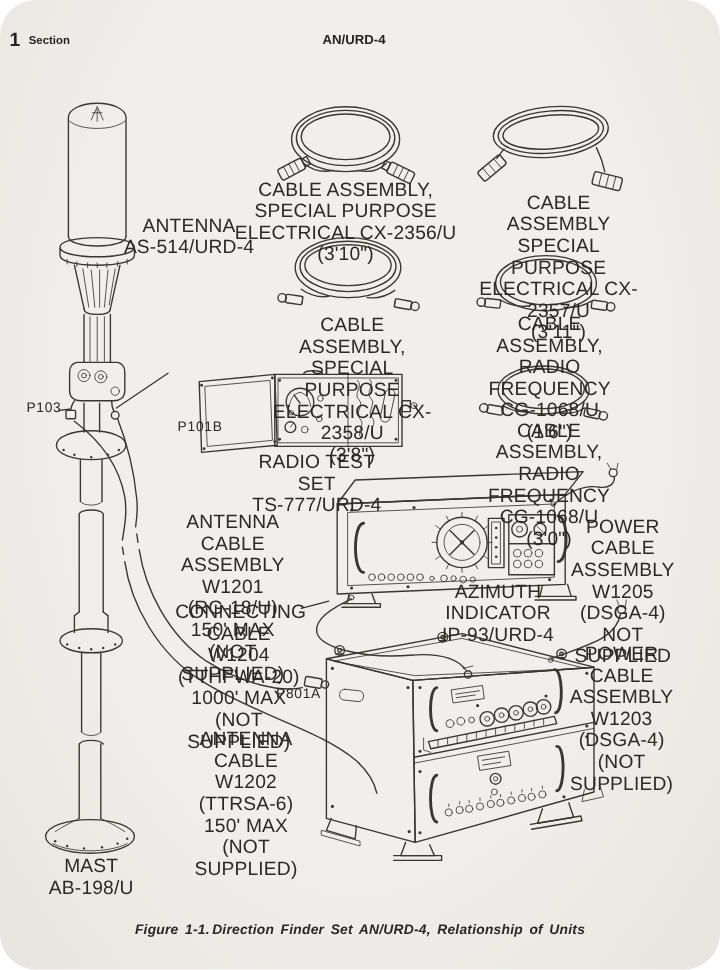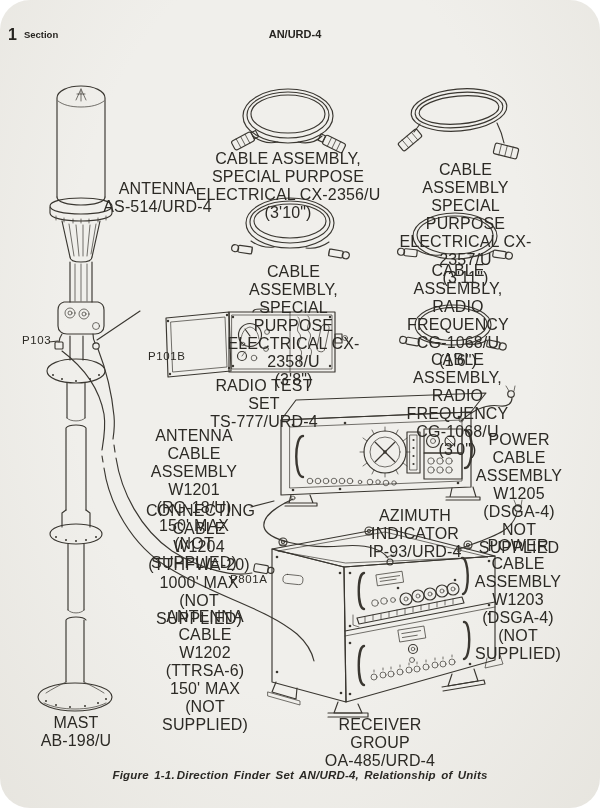--- a/index.html
+++ b/index.html
@@ -419,39 +419,37 @@
   <div class="lbl" style="left:140px;top:427px;width:108px;">ANTENNA CABLE
 ASSEMBLY
 W1201
 (RG-18/U)
 150' MAX
 (NOT SUPPLIED)</div>
   <div class="lbl" style="left:146px;top:502px;width:106px;">CONNECTING CABLE
 W1204 (TTHFWA-20)
 1000' MAX
 (NOT SUPPLIED)</div>
-  <div class="lbl" style="left:355px;top:507px;width:120px;">AZIMUTH INDICATOR
+  <div class="lbl" style="left:355px;top:485px;width:120px;">AZIMUTH INDICATOR
 IP-93/URD-4</div>
   <div class="lbl" style="left:468px;top:431px;width:102px;">POWER CABLE
 ASSEMBLY
 W1205
 (DSGA-4)
 NOT SUPPLIED</div>
   <div class="lbl" style="left:464px;top:537px;width:108px;">POWER CABLE
 ASSEMBLY
 W1203
 (DSGA-4)
 (NOT SUPPLIED)</div>
   <div class="lbl plabel left" style="left:230px;top:573px;width:48px;">P801A</div>
   <div class="lbl" style="left:146px;top:608px;width:118px;">ANTENNA CABLE
 W1202 (TTRSA-6)
 150' MAX
 (NOT SUPPLIED)</div>
-  <div class="lbl" style="left:320px;top:716px;width:120px;">RECEIVER GROUP
-OA-485/URD-4</div>
   <div class="lbl" style="left:36px;top:714px;width:80px;">MAST
 AB-198/U</div>
 
   <div class="caption">
     <span class="cap-fig">Figure 1-1.</span><span>Direction Finder Set AN/URD-4, Relationship of Units</span>
   </div>
 
 </div>
 
 </body></html>

